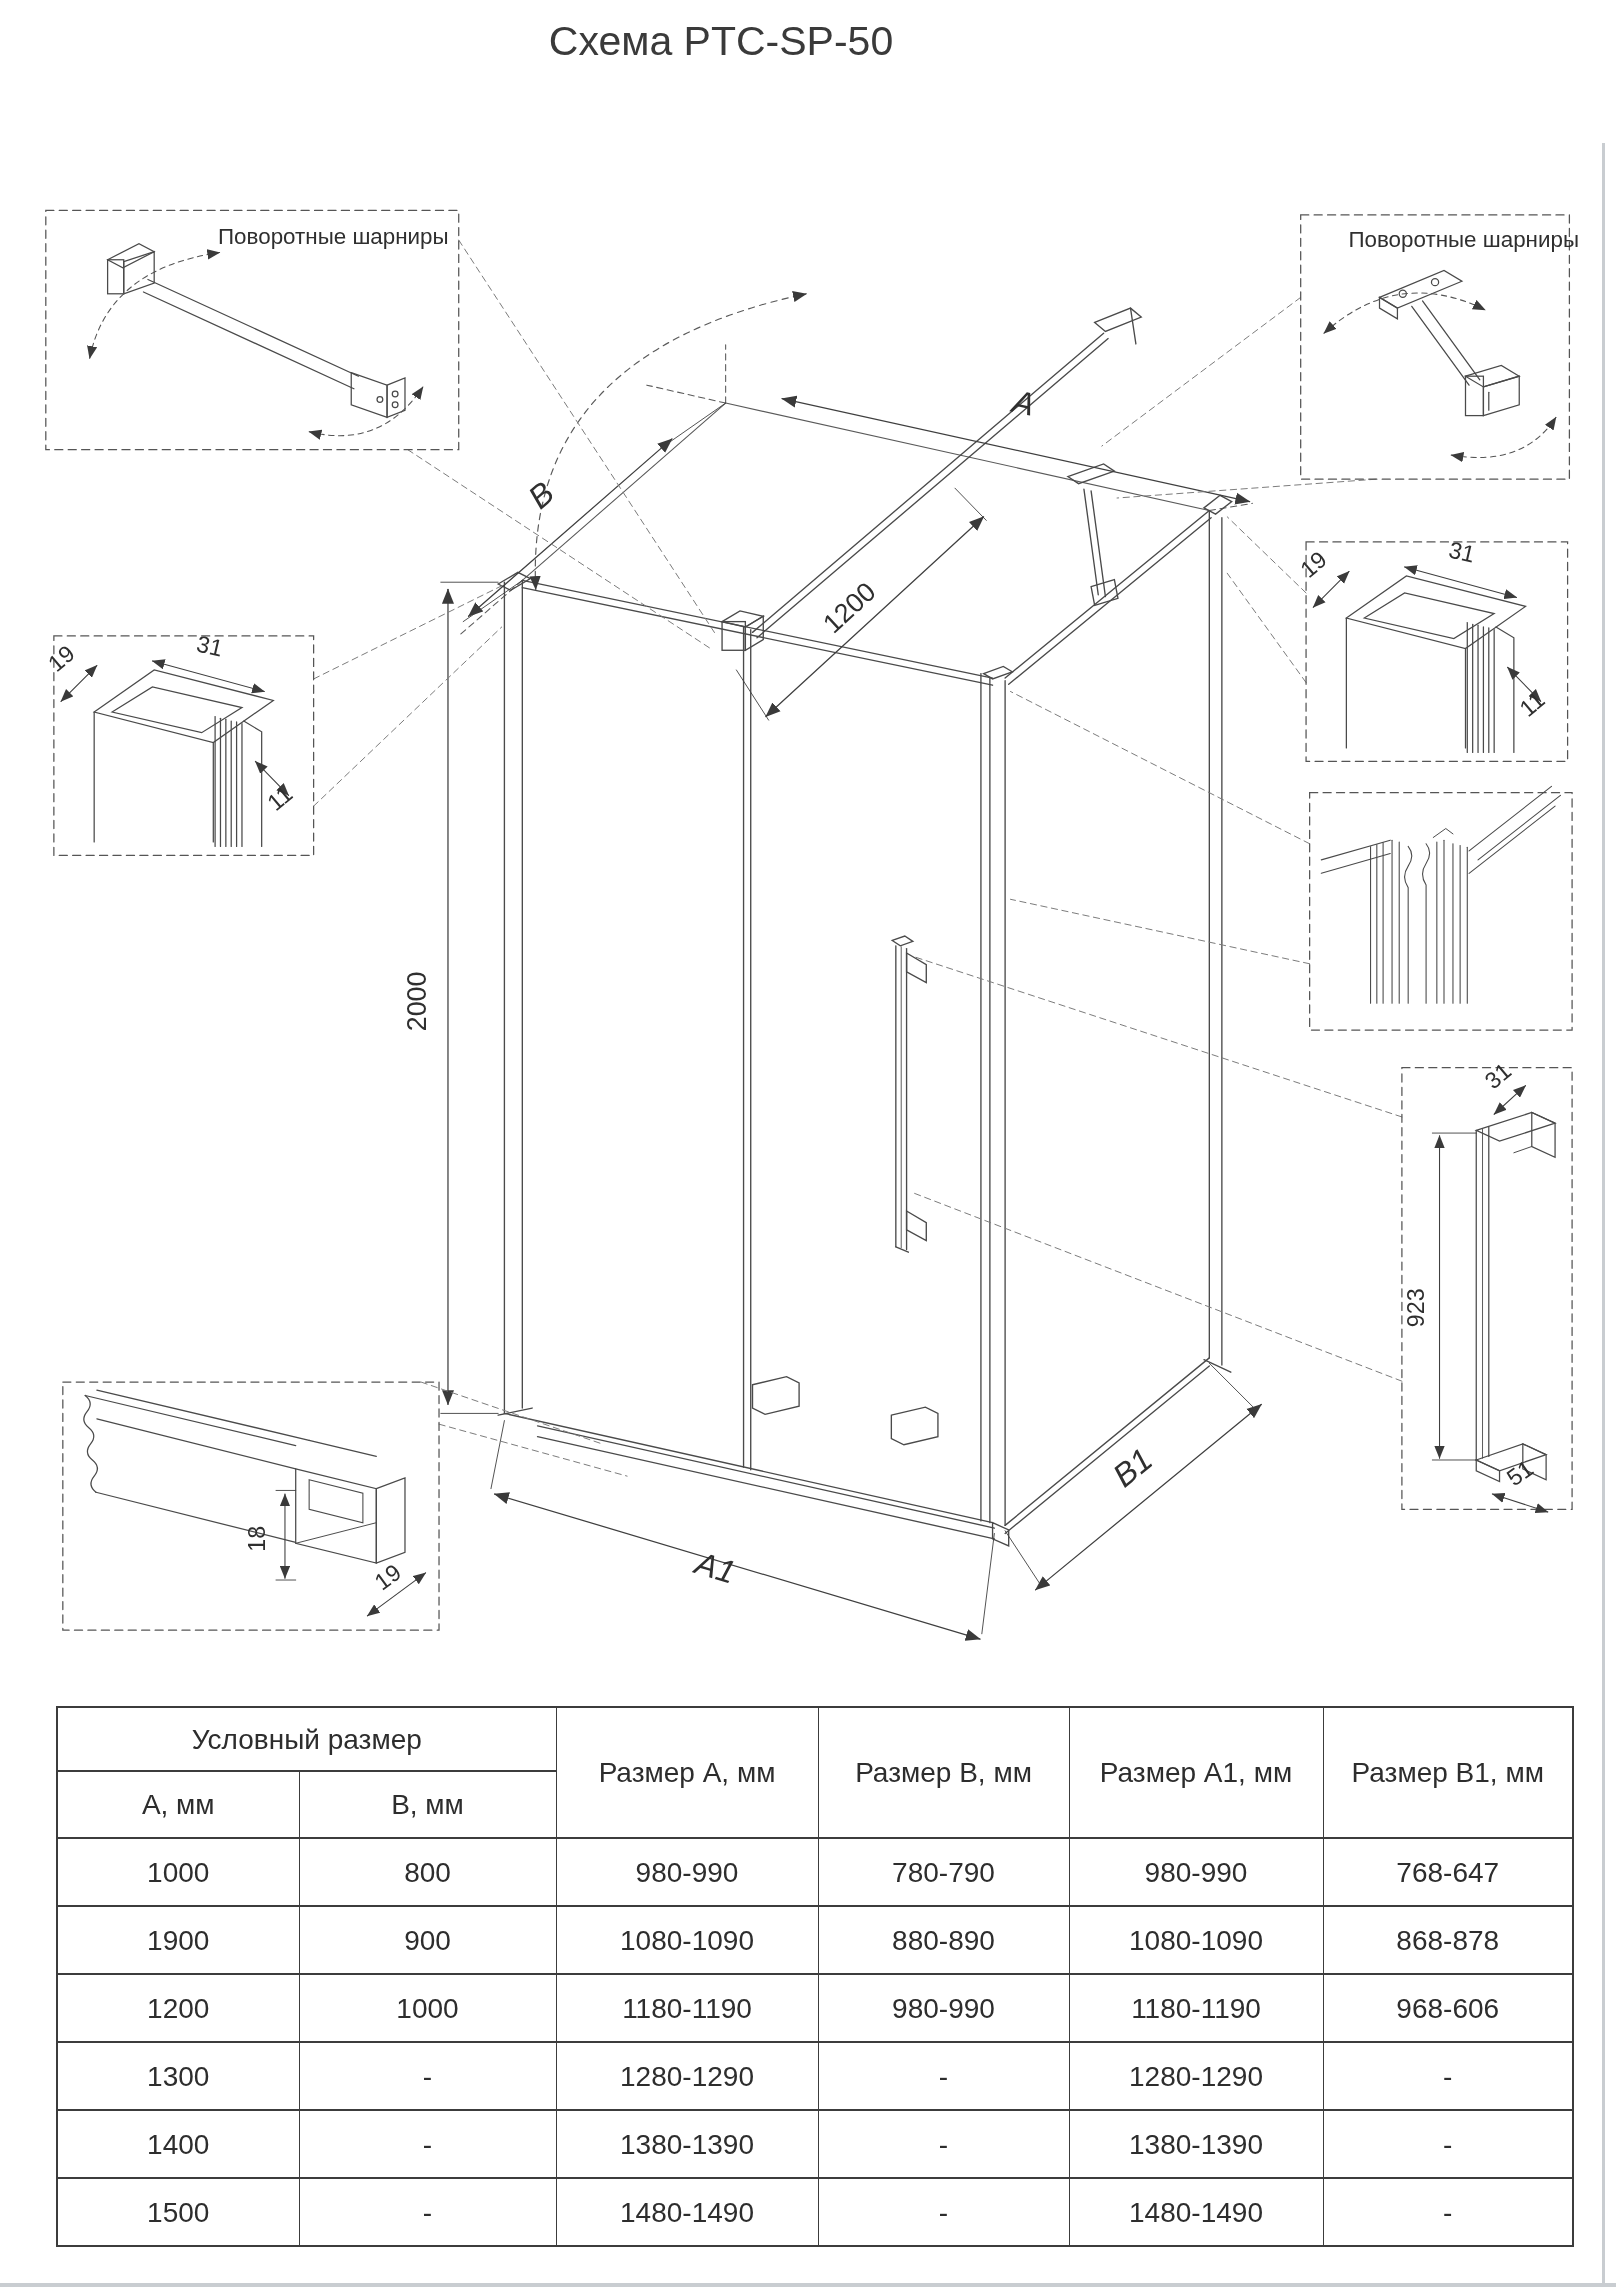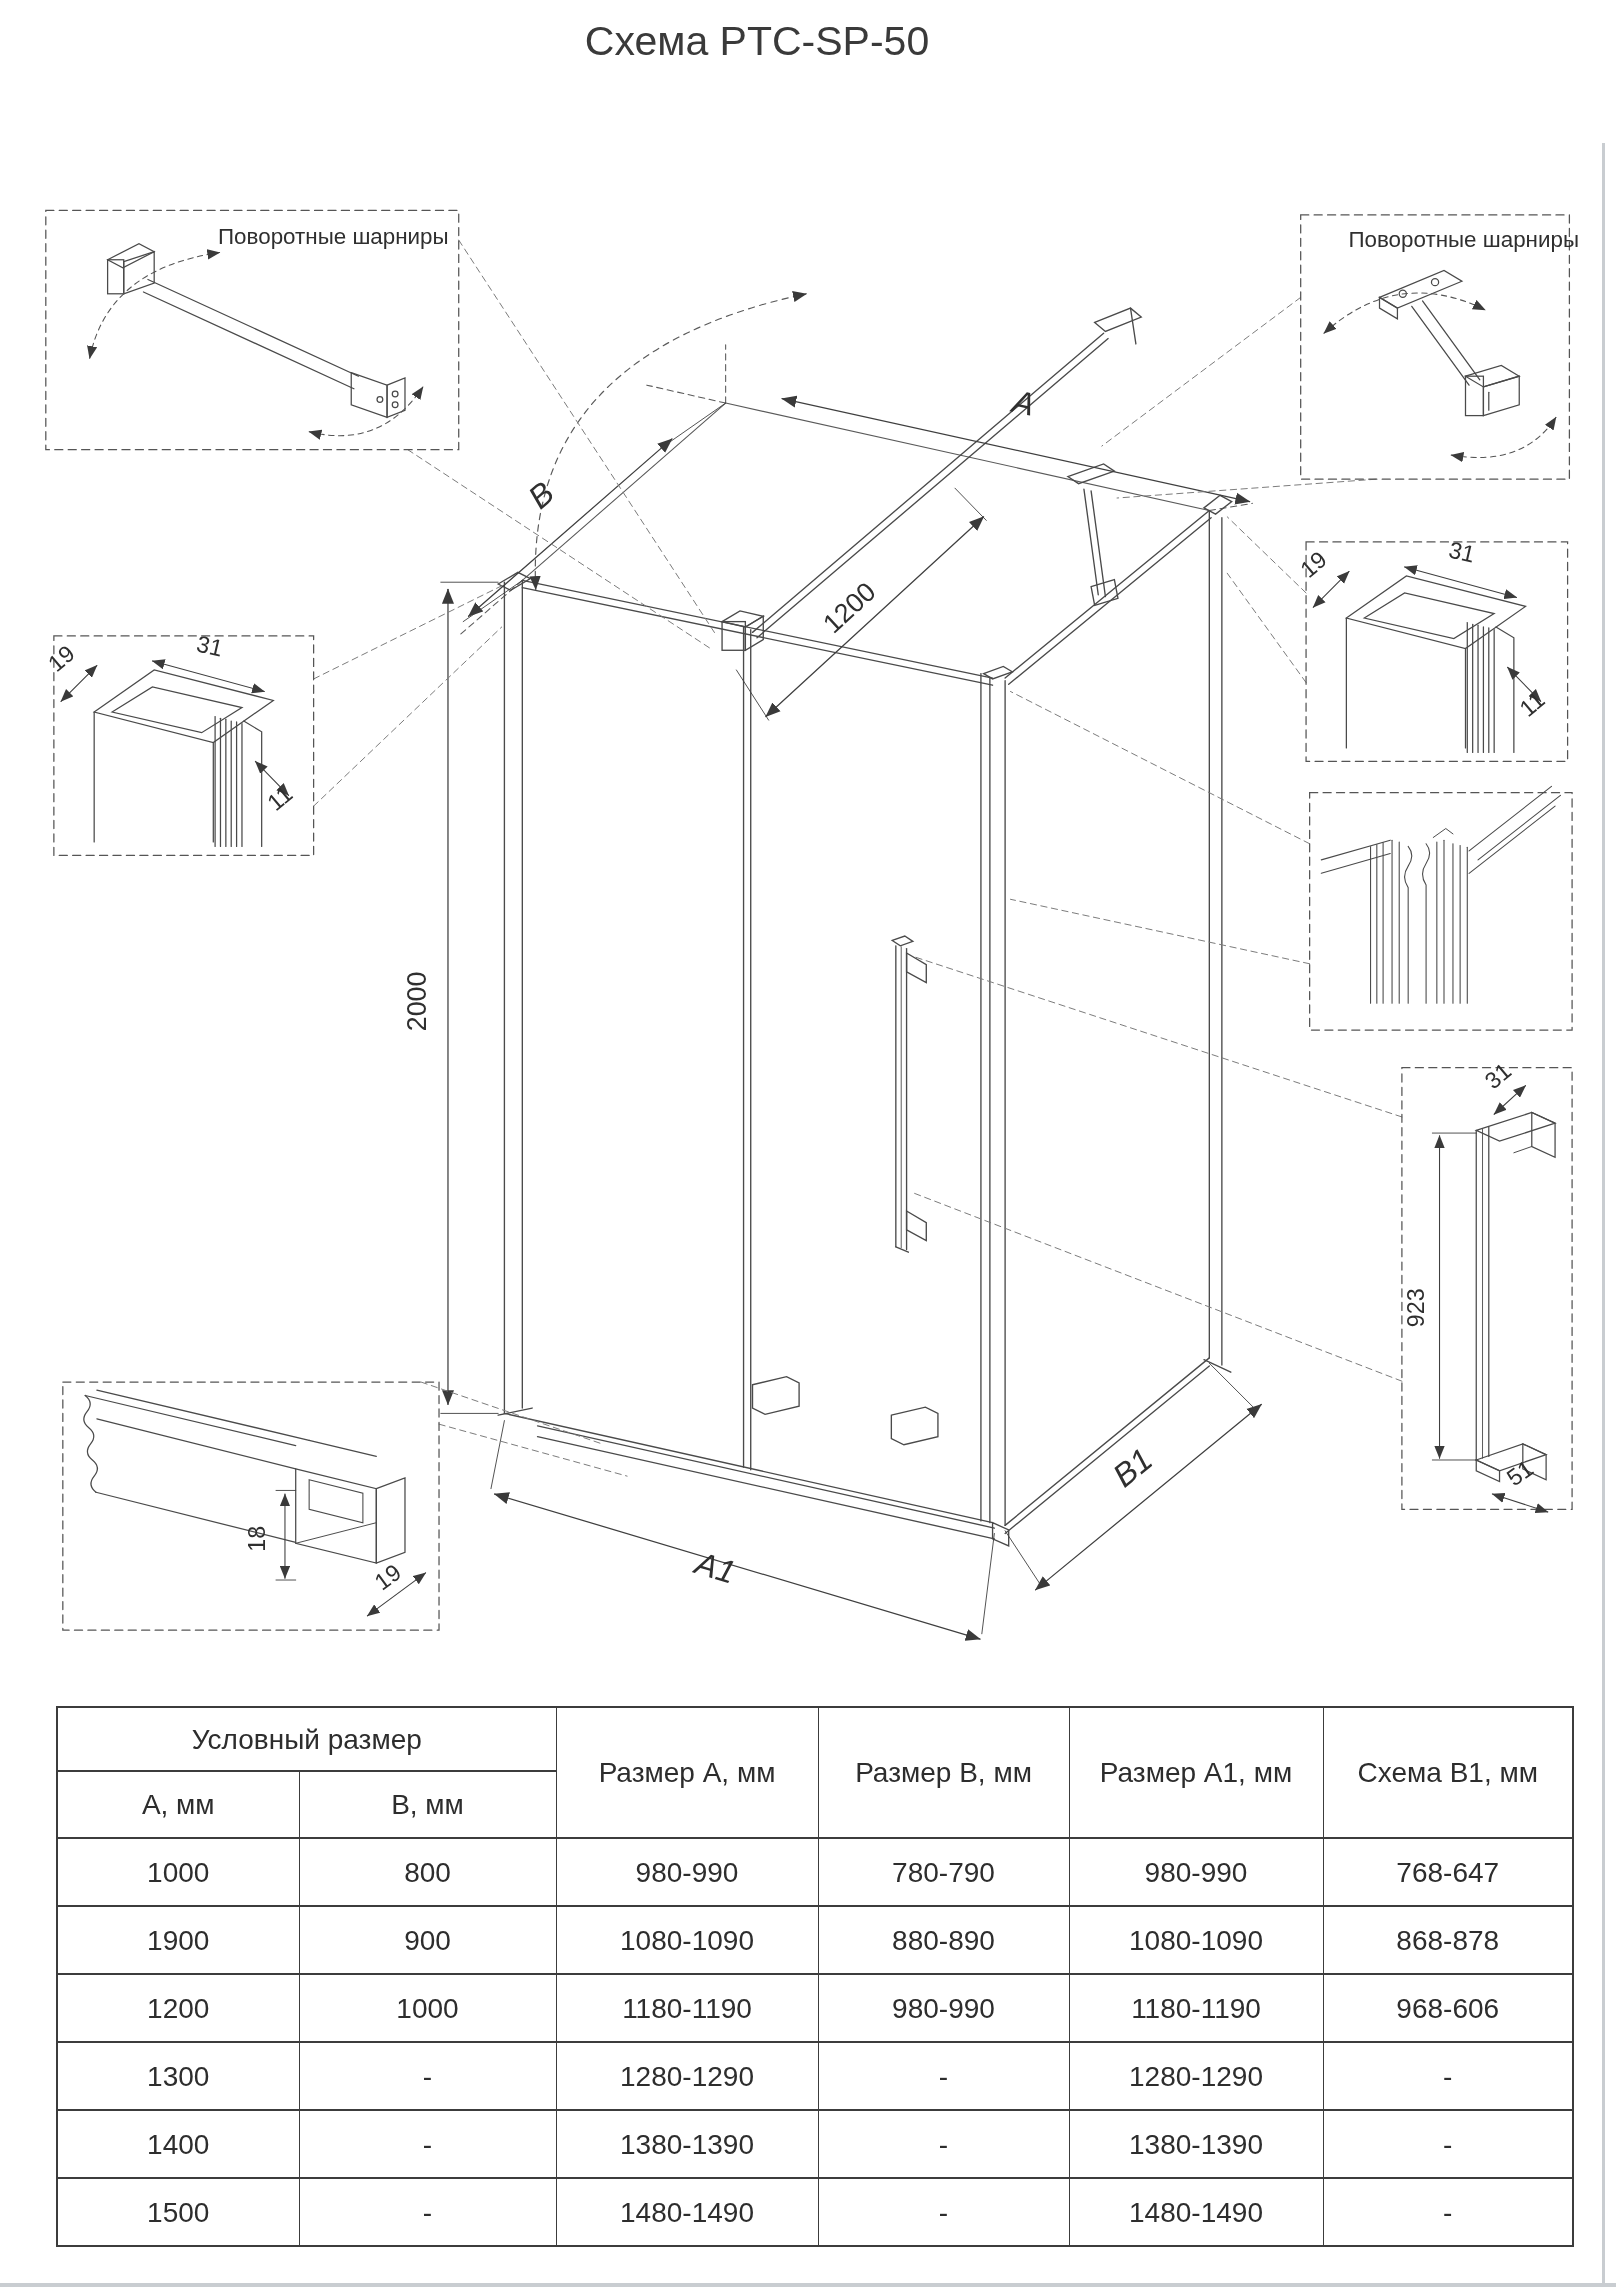--- a/index.html
+++ b/index.html
@@ -1,19 +1,19 @@
 <!DOCTYPE html>
 <html style="font-size:14.3px"><head>
 <meta charset="utf-8">
 <style>
   html,body{margin:0;padding:0;background:#ffffff;}
   body{width:1617px;height:2293px;position:relative;overflow:hidden;
        font-family:"Liberation Sans", sans-serif;color:#2d2d2d;}
   .page-title{position:absolute;top:18px;left:0;width:1442px;text-align:center;
-              font-size:41px;color:#3a3a3a;padding-left:36px;}
+              font-size:41px;color:#3a3a3a;}
   .drawing-svg{position:absolute;top:0;left:0;width:1617px;height:2293px;}
   
   .size-table{position:absolute;left:56px;top:1706px;width:1516px;height:540px;
               border-collapse:collapse;table-layout:fixed;}
   .size-table td,.size-table th{border:1.4px solid #3c3c3c;text-align:center;
               vertical-align:middle;font-weight:normal;font-size:28px;padding:0;
               line-height:1.25;}
   .size-table tr{height:68px;margin-top:8px;}
   .size-table tr.hdr1{height:64px;}
   .size-table tr.hdr2{height:67px;}
@@ -334,21 +334,21 @@
     <col style="width:251px">
       <col style="width:254px">
       <col style="width:250px">
   </colgroup>
   <tbody>
       <tr class="hdr1">
     <th colspan="2">Условный размер</th>
     <th rowspan="2">Размер А, мм</th>
     <th rowspan="2">Размер В, мм</th>
     <th rowspan="2">Размер А1, мм</th>
-    <th rowspan="2">Схема В1, мм</th>
+    <th rowspan="2">Размер В1, мм</th>
   </tr>
   <tr class="hdr2">
     <th>А, мм</th>
     <th>В, мм</th>
   </tr>
   <tr>
     <td>1000</td>
     <td>800</td>
     <td>980-990</td>
     <td>780-790</td>

